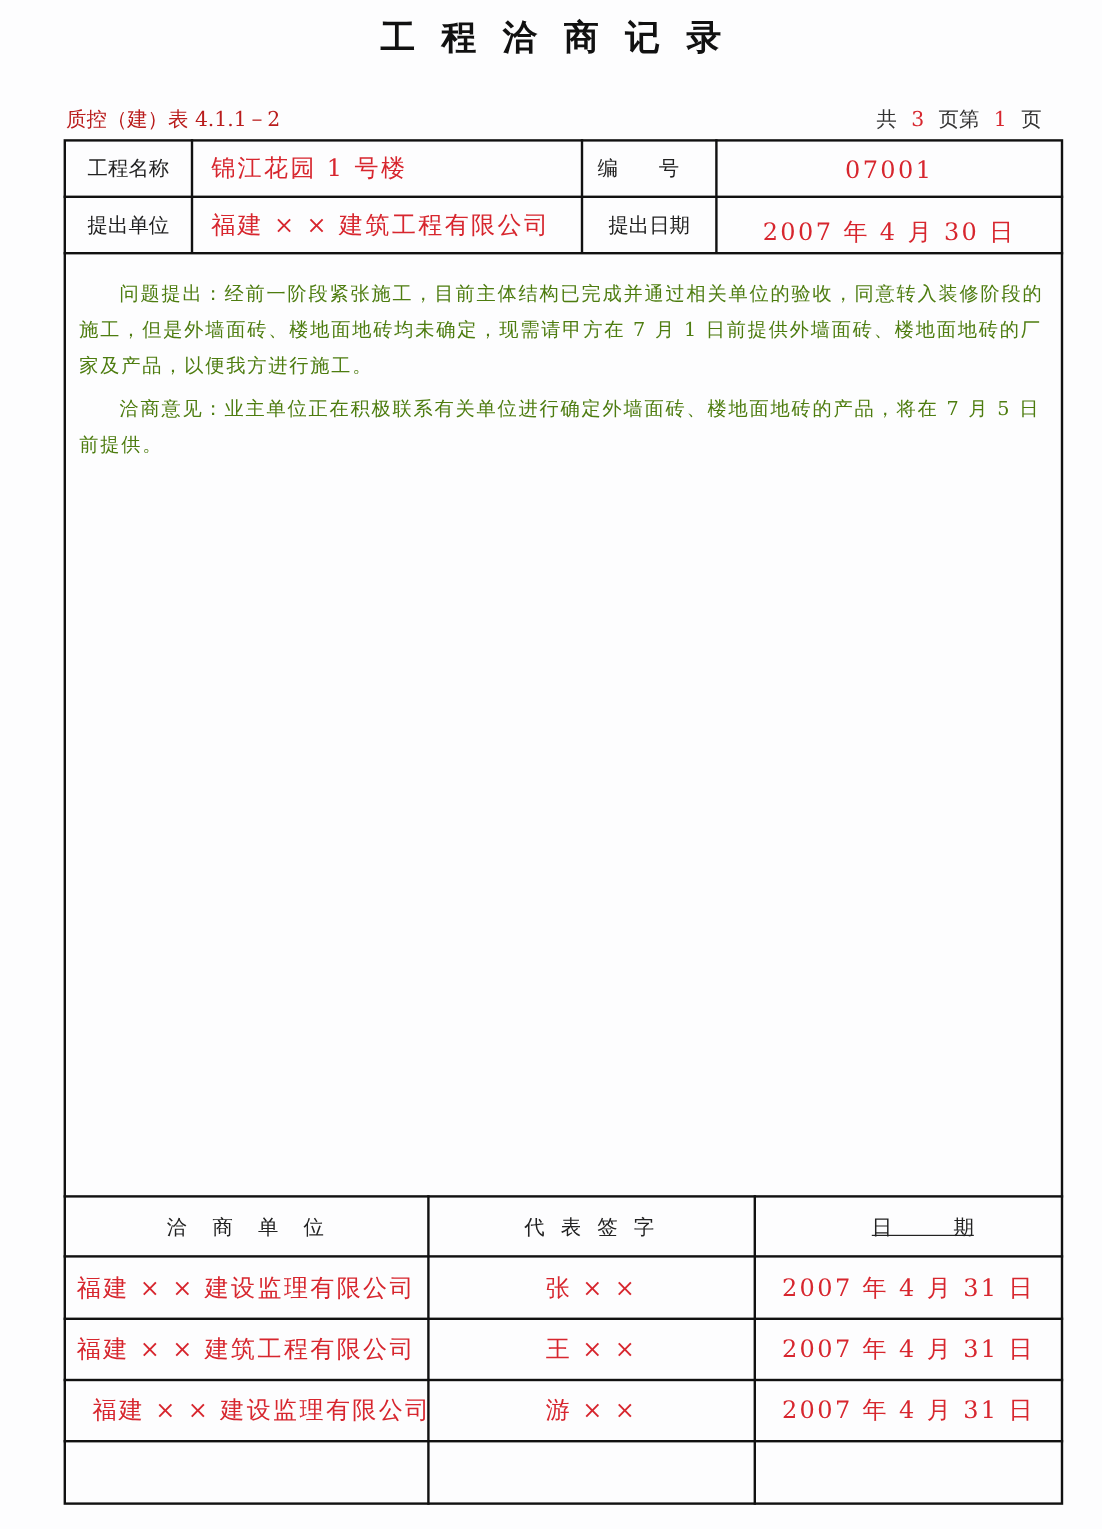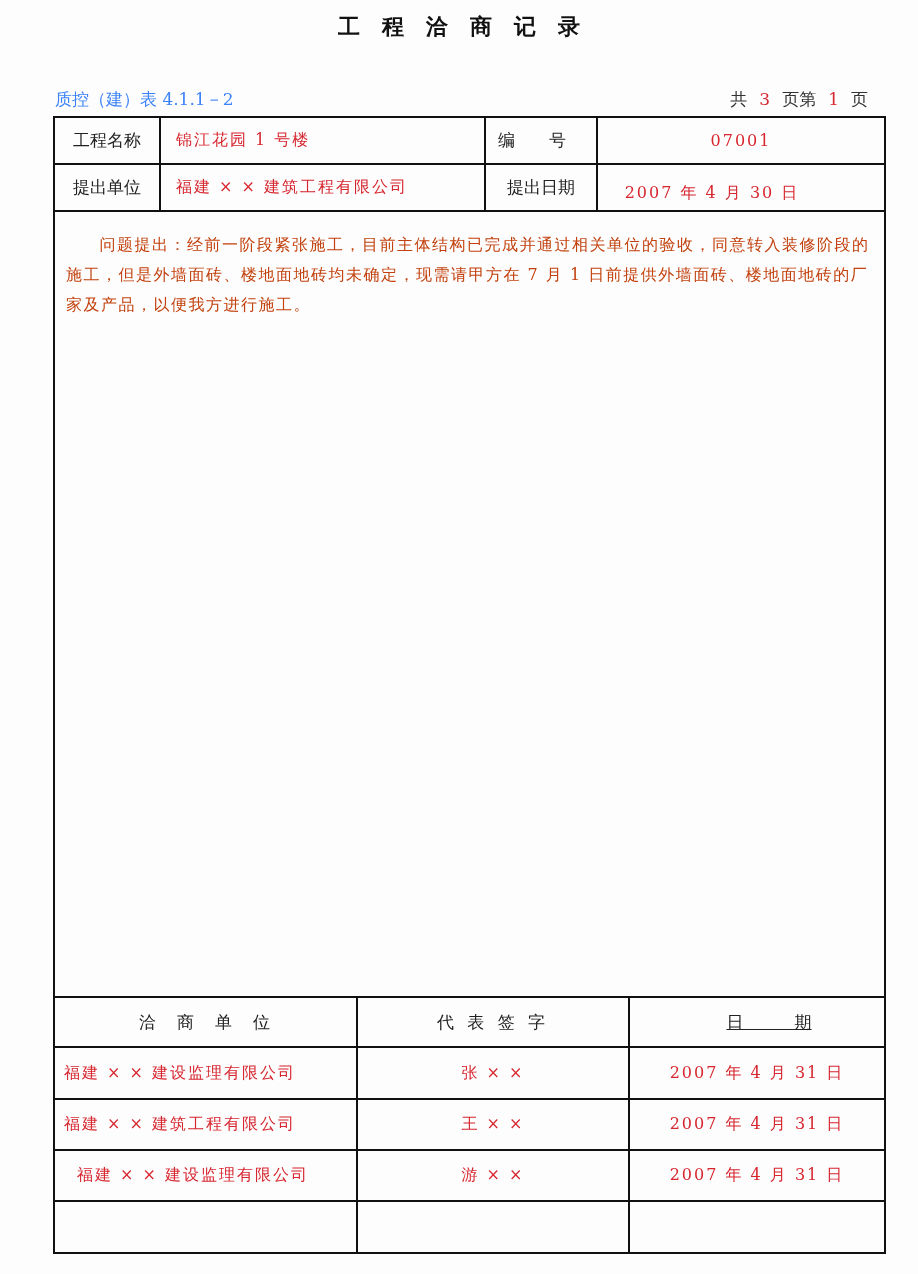--- a/index.html
+++ b/index.html
@@ -1,34 +1,34 @@
 <!DOCTYPE html>
 <html><head>
 <meta charset="utf-8">
 <style>
   html, body { margin:0; padding:0; }
   body { width:918px; height:1274px; background:#fdfdfe; position:relative; overflow:hidden;
          font-family:"DejaVu Serif","Liberation Serif",serif; color:#222; }
   .title { position:absolute; left:0; width:918px; top:12px; text-align:center;
-           font-family:"DejaVu Sans","Liberation Sans",sans-serif; font-size:22px; font-weight:bold;
+           font-family:"DejaVu Sans","Liberation Sans",sans-serif; font-size:29px; font-weight:bold;
            letter-spacing:22px; color:#111; text-indent:22px; }
-  .formcode { position:absolute; left:55px; top:88px; font-size:17px; color:#3b82f6; }
+  .formcode { position:absolute; left:55px; top:88px; font-size:17px; color:#b91c1c; }
   .pageinfo { position:absolute; right:50px; top:88px; font-size:17px; color:#333; }
   .pageinfo .red { color:#d7262e; margin:0 12px; }
   .red { color:#d7262e; }
   .box { position:absolute; border:2px solid #111; box-sizing:border-box; }
   .cell { position:absolute; box-sizing:border-box; display:flex; align-items:center; font-size:17px; }
   .vline { position:absolute; width:2px; background:#111; }
   .hline { position:absolute; height:2px; background:#111; }
   .lbl { color:#222; }
-  .val { color:#d7262e; font-size:16px; letter-spacing:2px; }
+  .val { color:#d7262e; font-size:20px; letter-spacing:2px; }
   .center { justify-content:center; }
   .body-text { position:absolute; left:66px; top:230px; width:812px; font-size:16px; line-height:30px; }
   .body-text .head { color:#222; font-size:17px; margin-bottom:4px; }
-  .body-text p { margin:0 0 6px 0; color:#c2410c; text-indent:2.1em; letter-spacing:1.5px; }
+  .body-text p { margin:0 0 6px 0; color:#4d7c0f; text-indent:2.1em; letter-spacing:1.5px; }
 </style>
 </head>
 <body>
 
 <div class="title">工程洽商记录</div>
 
 <div class="formcode">质控（建）表 4.1.1－2</div>
 
 <div class="pageinfo">
   <span>共</span><span class="red">3</span><span>页第</span><span class="red">1</span><span>页</span>
@@ -43,24 +43,25 @@
 <div class="vline" style="left:596px; top:116px; height:95px;"></div>
 
 <div class="cell lbl center" style="left:55px; top:118px; width:104px; height:45px;font-family:Liberation Mono, monospace;">工程名称</div>
 <div class="cell val" style="left:176px; top:118px; width:306px; height:45px;">锦江花园 1 号楼</div>
 <div class="cell lbl" style="left:498px; top:118px; width:96px; height:45px; white-space:pre;">编　　号</div>
 <div class="cell val center" style="left:598px; top:118px; width:286px; height:45px;">07001</div>
 
 <div class="cell lbl center" style="left:55px; top:165px; width:104px; height:45px;border-radius:17px;">提出单位</div>
 <div class="cell val" style="left:176px; top:165px; width:306px; height:45px;">福建 × × 建筑工程有限公司</div>
 <div class="cell lbl center" style="left:486px; top:165px; width:110px; height:45px;">提出日期</div>
-<div class="cell val center" style="left:569px; top:165px; width:286px; height:57px;">2007 年 4 月 30 日</div>
+<div class="cell val center" style="left:598px; top:165px; width:286px; height:57px;">2007 年 4 月 30 日</div>
 
 <div class="body-text">
   <p>问题提出：经前一阶段紧张施工，目前主体结构已完成并通过相关单位的验收，同意转入装修阶段的施工，但是外墙面砖、楼地面地砖均未确定，现需请甲方在 7 月 1 日前提供外墙面砖、楼地面地砖的厂家及产品，以便我方进行施工。</p>
+  <p>洽商意见：业主单位正在积极联系有关单位进行确定外墙面砖、楼地面地砖的产品，将在 7 月 5 日前提供。</p>
 </div>
 
 <div class="hline" style="left:53px; top:996px; width:833px;"></div>
 <div class="hline" style="left:53px; top:1046px; width:833px;"></div>
 <div class="hline" style="left:53px; top:1098px; width:833px;"></div>
 <div class="hline" style="left:53px; top:1149px; width:833px;"></div>
 <div class="hline" style="left:53px; top:1200px; width:833px;"></div>
 <div class="vline" style="left:356px; top:996px; height:258px;"></div>
 <div class="vline" style="left:628px; top:996px; height:258px;"></div>
 

